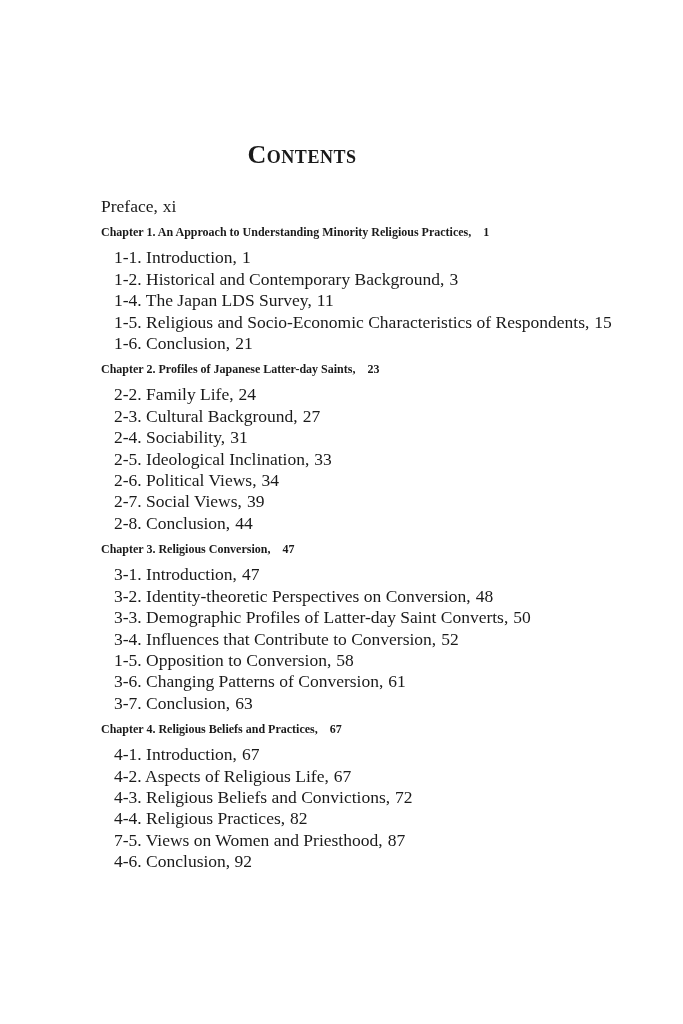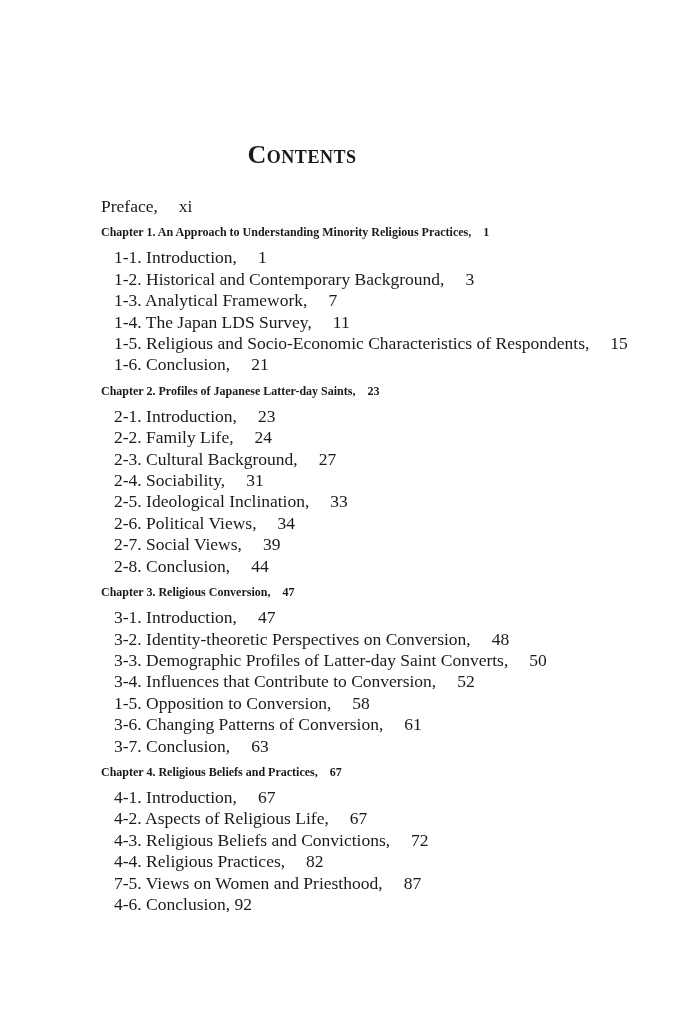--- a/index.html
+++ b/index.html
@@ -8,21 +8,21 @@
       font-family: "Liberation Serif", "DejaVu Serif", serif;
       color: #1a1a1a;
     }
     .title {
       position: absolute; top: 140px; left: 0; width: 604px;
       text-align: center; font-weight: bold; font-size: 26px;
       font-variant: small-caps; letter-spacing: 0.5px; margin: 0;
     }
     .toc { position: absolute; top: 196px; left: 101px; width: 560px; }
     .entry { font-size: 17.5px; line-height: 21.4px; white-space: nowrap; }
-    .entry .page { margin-left: 21px; }
+    .entry .page { margin-left: 5px; }
     .preface { margin-bottom: 5px; }
     .chapter { margin-bottom: 0; }
     .chapter .head { font-weight: bold; font-size: 12px; line-height: 21px; margin-bottom: 4px; }
     .chapter .head .page { margin-left: 12px; }
     .sections { padding-left: 13px; margin-bottom: 5px; }
   </style>
 </head>
 <body>
 
 <h1 class="title">Contents</h1>
@@ -30,30 +30,28 @@
 <div class="toc">
   <div class="entry preface">
     <span>Preface,</span><span class="page">xi</span>
   </div>
   <div id="chapters">
       <div class="chapter">
         <div class="entry head"><span>Chapter 1. An Approach to Understanding Minority Religious Practices,</span><span class="page">1</span></div>
         <div class="sections">
           <div class="entry"><span>1-1. Introduction,</span><span class="page">1</span></div>
           <div class="entry"><span>1-2. Historical and Contemporary Background,</span><span class="page">3</span></div>
-          <div class="entry"><span>1-3. Analytical Framework,</span><span class="page">7</span></div>
           <div class="entry"><span>1-4. The Japan LDS Survey,</span><span class="page">11</span></div>
           <div class="entry"><span>1-5. Religious and Socio-Economic Characteristics of Respondents,</span><span class="page">15</span></div>
           <div class="entry"><span>1-6. Conclusion,</span><span class="page">21</span></div>
         </div>
       </div>
       <div class="chapter">
         <div class="entry head"><span>Chapter 2. Profiles of Japanese Latter-day Saints,</span><span class="page">23</span></div>
         <div class="sections">
-          <div class="entry"><span>2-1. Introduction,</span><span class="page">23</span></div>
           <div class="entry"><span>2-2. Family Life,</span><span class="page">24</span></div>
           <div class="entry"><span>2-3. Cultural Background,</span><span class="page">27</span></div>
           <div class="entry"><span>2-4. Sociability,</span><span class="page">31</span></div>
           <div class="entry"><span>2-5. Ideological Inclination,</span><span class="page">33</span></div>
           <div class="entry"><span>2-6. Political Views,</span><span class="page">34</span></div>
           <div class="entry"><span>2-7. Social Views,</span><span class="page">39</span></div>
           <div class="entry"><span>2-8. Conclusion,</span><span class="page">44</span></div>
         </div>
       </div>
       <div class="chapter">

